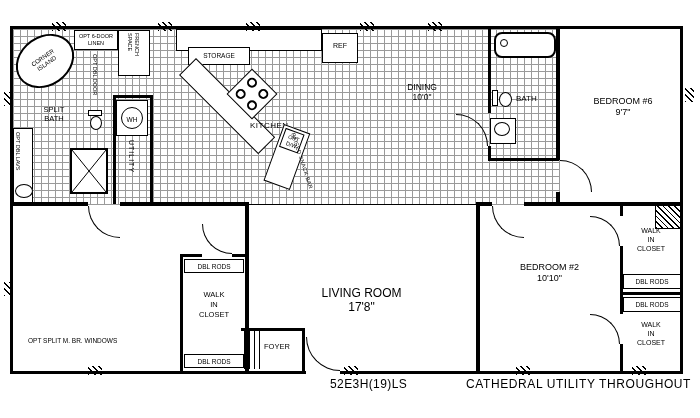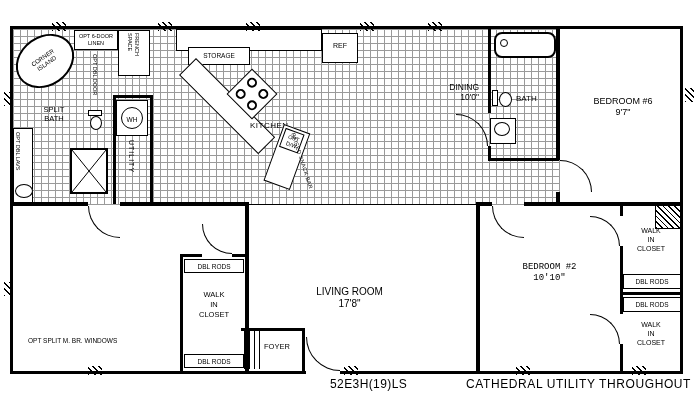--- a/index.html
+++ b/index.html
@@ -91,21 +91,21 @@
     <div class="oval" style="left:4px;top:6px;width:22px;height:22px;border-width:1.5px;text-align:center;">
       <span style="font-size:6.5px;line-height:19px;">WH</span>
     </div>
   </div>
   <div class="lbl vt" style="left:127px;top:140px;height:58px;font-size:7px;letter-spacing:1px;">UTILITY</div>
 
   <div class="box" style="left:13px;top:128px;width:20px;height:76px;"></div>
   <div class="lbl vt" style="left:15px;top:132px;height:48px;font-size:5.5px;white-space:normal;">OPT DBL LAVS</div>
   <div class="oval" style="left:15px;top:184px;width:18px;height:14px;border-width:1px;"></div>
 
-  <div class="lbl ctr" style="left:409px;top:82px;width:70px;font-size:8.5px;text-align:right;">
+  <div class="lbl ctr" style="left:387px;top:82px;width:70px;font-size:8.5px;">
     <span>DINING</span><br>
     <span>10'0"</span>
   </div>
 
   <div class="box" style="left:494px;top:32px;width:62px;height:26px;border-width:2px;border-radius:8px;"></div>
   <div class="oval" style="left:500px;top:39px;width:8px;height:8px;border-width:1px;"></div>
   <div class="box" style="left:492px;top:90px;width:6px;height:16px;"></div>
   <div class="oval" style="left:499px;top:92px;width:13px;height:15px;border-width:1px;"></div>
   <div class="lbl" style="left:516px;top:94px;font-size:8px;">BATH</div>
   <div class="box" style="left:490px;top:118px;width:26px;height:26px;"></div>
@@ -155,28 +155,28 @@
   </div>
   <div class="box" style="left:184px;top:354px;width:60px;height:14px;">
     <div class="lbl ctr" style="left:0;top:3px;width:58px;font-size:6.5px;">DBL RODS</div>
   </div>
   <div class="lbl ctr" style="left:184px;top:290px;width:60px;font-size:7.5px;line-height:10px;">
     <span>WALK</span><br>
     <span>IN</span><br>
     <span>CLOSET</span>
   </div>
 
-  <div class="lbl ctr" style="left:292px;top:286px;width:115px;font-size:10px;">
+  <div class="lbl ctr" style="left:304px;top:286px;width:115px;font-size:12px;">
     <span>LIVING ROOM</span><br>
     <span>17'8"</span>
   </div>
   <div class="steps" style="left:244px;top:331px;width:16px;height:38px;"></div>
   <div class="lbl" style="left:264px;top:343px;font-size:7.5px;">FOYER</div>
 
-  <div class="lbl ctr" style="left:492px;top:262px;width:115px;font-size:9px;font-family:Liberation Mono, monospace;">
+  <div class="lbl ctr" style="left:492px;top:262px;width:115px;font-size:9px;">
     <span>BEDROOM #2</span><br>
     <span>10'10"</span>
   </div>
 
   <div class="hatch" style="left:655px;top:205px;width:26px;height:24px;"></div>
   <div class="lbl ctr" style="left:622px;top:226px;width:58px;font-size:7px;line-height:9px;">
     <span>WALK</span><br>
     <span>IN</span><br>
     <span>CLOSET</span>
   </div>

